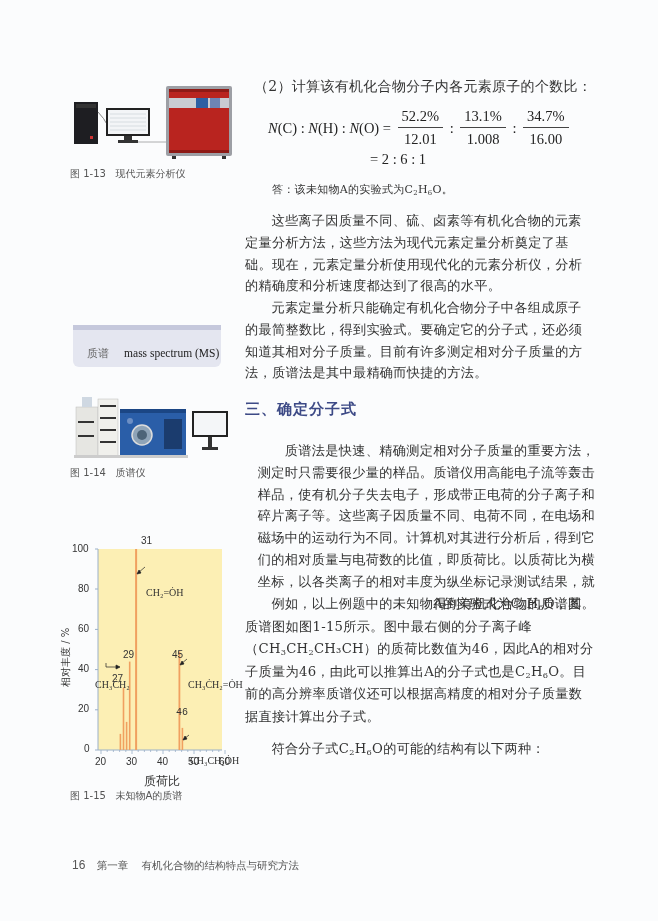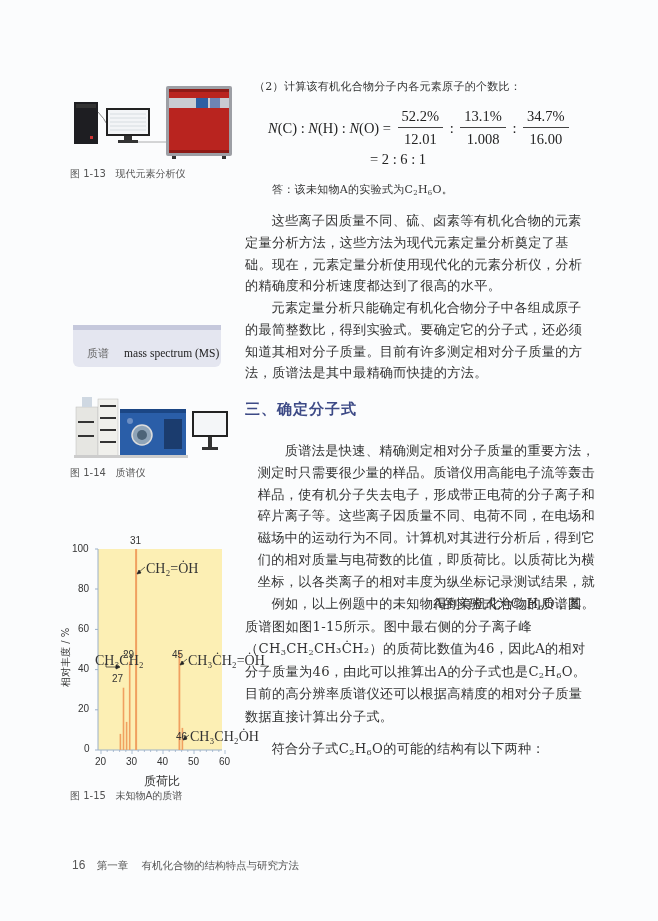--- a/index.html
+++ b/index.html
@@ -17,21 +17,21 @@
   .formula { font-family: "Liberation Serif", "DejaVu Serif", serif; font-size: 14.5px; color: #222; }
   .frac { display: inline-block; text-align: center; vertical-align: middle; margin: 0 3px; }
   .frac .num { display: block; border-bottom: 1px solid #444; padding: 0 4px 2px; }
   .frac .den { display: block; padding: 3px 4px 0; }
   .it { font-style: italic; }
   .sidebar-box {
     background: #e4e6f0; border-top: 5px solid #c5c8dc; border-radius: 0 0 6px 6px;
   }
   .heading { font-family: "DejaVu Sans", sans-serif; font-weight: bold; color: #3d4a86; font-size: 15px; letter-spacing: 1px; }
   .footer { font-family: "DejaVu Sans", sans-serif; font-size: 10.5px; color: #555; }
-  .ch-label { font-family: "Liberation Serif", serif; font-size: 14px; color: #333; white-space: nowrap; }
+  .ch-label { font-family: "Liberation Serif", serif; font-size: 10px; color: #333; white-space: nowrap; margin-top: 26px; }
   .tick-label { font-family: "Liberation Sans", sans-serif; font-size: 10px; color: #333; }
 </style>
 </head>
 <body>
 
 <div class="abs fig" style="left:68px; top:82px; width:168px; height:78px;">
   <svg width="168" height="78" viewBox="0 0 168 78">
 
     <rect x="6" y="20" width="24" height="42" fill="#1e1e22"></rect>
     <rect x="8" y="22" width="20" height="4" fill="#333"></rect>
@@ -60,21 +60,21 @@
     <rect x="142" y="16" width="10" height="10" fill="#6e84b5"></rect>
     <rect x="101" y="68" width="60" height="3" fill="#8e1a16"></rect>
     <rect x="104" y="74" width="4" height="3" fill="#333"></rect>
     <rect x="154" y="74" width="4" height="3" fill="#333"></rect>
   </svg>
 </div>
 <div class="abs caption" style="left:70px; top:167px;">
   <span>图 1-13</span>&nbsp;&nbsp;&nbsp;<span>现代元素分析仪</span>
 </div>
 
-<div class="abs para" style="left:254px; top:76px; white-space:nowrap; font-size:11px;">（2）计算该有机化合物分子内各元素原子的个数比：</div>
+<div class="abs para" style="left:254px; top:76px; white-space:nowrap; font-size:14px;">（2）计算该有机化合物分子内各元素原子的个数比：</div>
 
 <div class="abs formula" style="left:268px; top:108px; white-space:nowrap;">
   <span class="frac-lhs" style="vertical-align:middle;">
     <span class="it">N</span>(C) : <span class="it">N</span>(H) : <span class="it">N</span>(O) =
   </span>
   <span class="frac">
     <span class="num">52.2%</span>
     <span class="den">12.01</span>
   </span>
   <span style="vertical-align:middle;">:</span>
@@ -135,21 +135,21 @@
 </div>
 <div class="abs caption" style="left:70px; top:466px;">
   <span>图 1-14</span>&nbsp;&nbsp;&nbsp;<span>质谱仪</span>
 </div>
 
 <div class="abs heading" style="left:245px; top:400px;">三、确定分子式</div>
 
 <div class="abs para indent" style="left:245px; top:440px; max-width:350px;text-align:right;">质谱法是快速、精确测定相对分子质量的重要方法，测定时只需要很少量的样品。质谱仪用高能电子流等轰击样品，使有机分子失去电子，形成带正电荷的分子离子和碎片离子等。这些离子因质量不同、电荷不同，在电场和磁场中的运动行为不同。计算机对其进行分析后，得到它们的相对质量与电荷数的比值，即质荷比。以质荷比为横坐标，以各类离子的相对丰度为纵坐标记录测试结果，就得到有机化合物的质谱图。</div>
 
 <div class="abs para indent" style="left:245px; top:593px; max-width:350px; line-height:22.5px;">
-  <span>例如，以上例题中的未知物A的实验式为C</span><sub>2</sub><span>H</span><sub>6</sub><span>O，其质谱图如图1-15所示。图中最右侧的分子离子峰（CH</span><sub>3</sub><span>CH</span><sub>2</sub><span>CH₃ĊH₂）的质荷比数值为46，因此A的相对分子质量为46，由此可以推算出A的分子式也是C</span><sub>2</sub><span>H</span><sub>6</sub><span>O。目前的高分辨率质谱仪还可以根据高精度的相对分子质量数据直接计算出分子式。</span>
+  <span>例如，以上例题中的未知物A的实验式为C</span><sub>2</sub><span>H</span><sub>6</sub><span>O，其质谱图如图1-15所示。图中最右侧的分子离子峰（CH</span><sub>3</sub><span>CH</span><sub>2</sub><span>CH₃CH）的质荷比数值为46，因此A的相对分子质量为46，由此可以推算出A的分子式也是C</span><sub>2</sub><span>H</span><sub>6</sub><span>O。目前的高分辨率质谱仪还可以根据高精度的相对分子质量数据直接计算出分子式。</span>
 </div>
 
 <div class="abs para indent" style="left:245px; top:738px; max-width:350px;">
   <span>符合分子式C</span><sub>2</sub><span>H</span><sub>6</sub><span>O的可能的结构有以下两种：</span>
 </div>
 
 <div class="abs" style="left:60px; top:535px; width:180px; height:250px;">
   <svg width="180" height="250" viewBox="0 0 180 250">
 
     <rect x="38" y="14" width="124" height="201" fill="#fcefb4"></rect>
@@ -228,25 +228,25 @@
   <div class="abs tick-label" style="left:35px; top:221px;">20</div>
   <div class="abs tick-label" style="left:66px; top:221px;">30</div>
   <div class="abs tick-label" style="left:97px; top:221px;">40</div>
   <div class="abs tick-label" style="left:128px; top:221px;">50</div>
   <div class="abs tick-label" style="left:159px; top:221px;">60</div>
 
   
   <div class="abs" style="left:84px; top:238px; font-size:12px; font-family:Liberation Serif, serif; color:#333;">质荷比</div>
 
   
-  <div class="abs tick-label" style="left:70px; top:0px;">31</div>
+  <div class="abs tick-label" style="left:81px; top:0px;">31</div>
   <div class="abs tick-label" style="left:63px; top:114px;">29</div>
   <div class="abs tick-label" style="left:52px; top:138px;">27</div>
   <div class="abs tick-label" style="left:112px; top:114px;">45</div>
-  <div class="abs tick-label" style="left:116px; top:196px;">46</div>
+  <div class="abs tick-label" style="left:116px; top:172px;font-family:Liberation Mono, monospace;">46</div>
 
   
   <div class="abs ch-label" style="left:86px; top:26px;">CH₂=ȮH</div>
   <div class="abs ch-label" style="left:35px; top:118px;">CH₃ĊH₂</div>
   <div class="abs ch-label" style="left:128px; top:118px;">CH₃ĊH₂=ȮH</div>
   <div class="abs ch-label" style="left:130px; top:194px;">CH₃CH₂ȮH</div>
 </div>
 
 <div class="abs caption" style="left:70px; top:789px;">
   <span>图 1-15</span>&nbsp;&nbsp;&nbsp;<span>未知物A的质谱</span>

